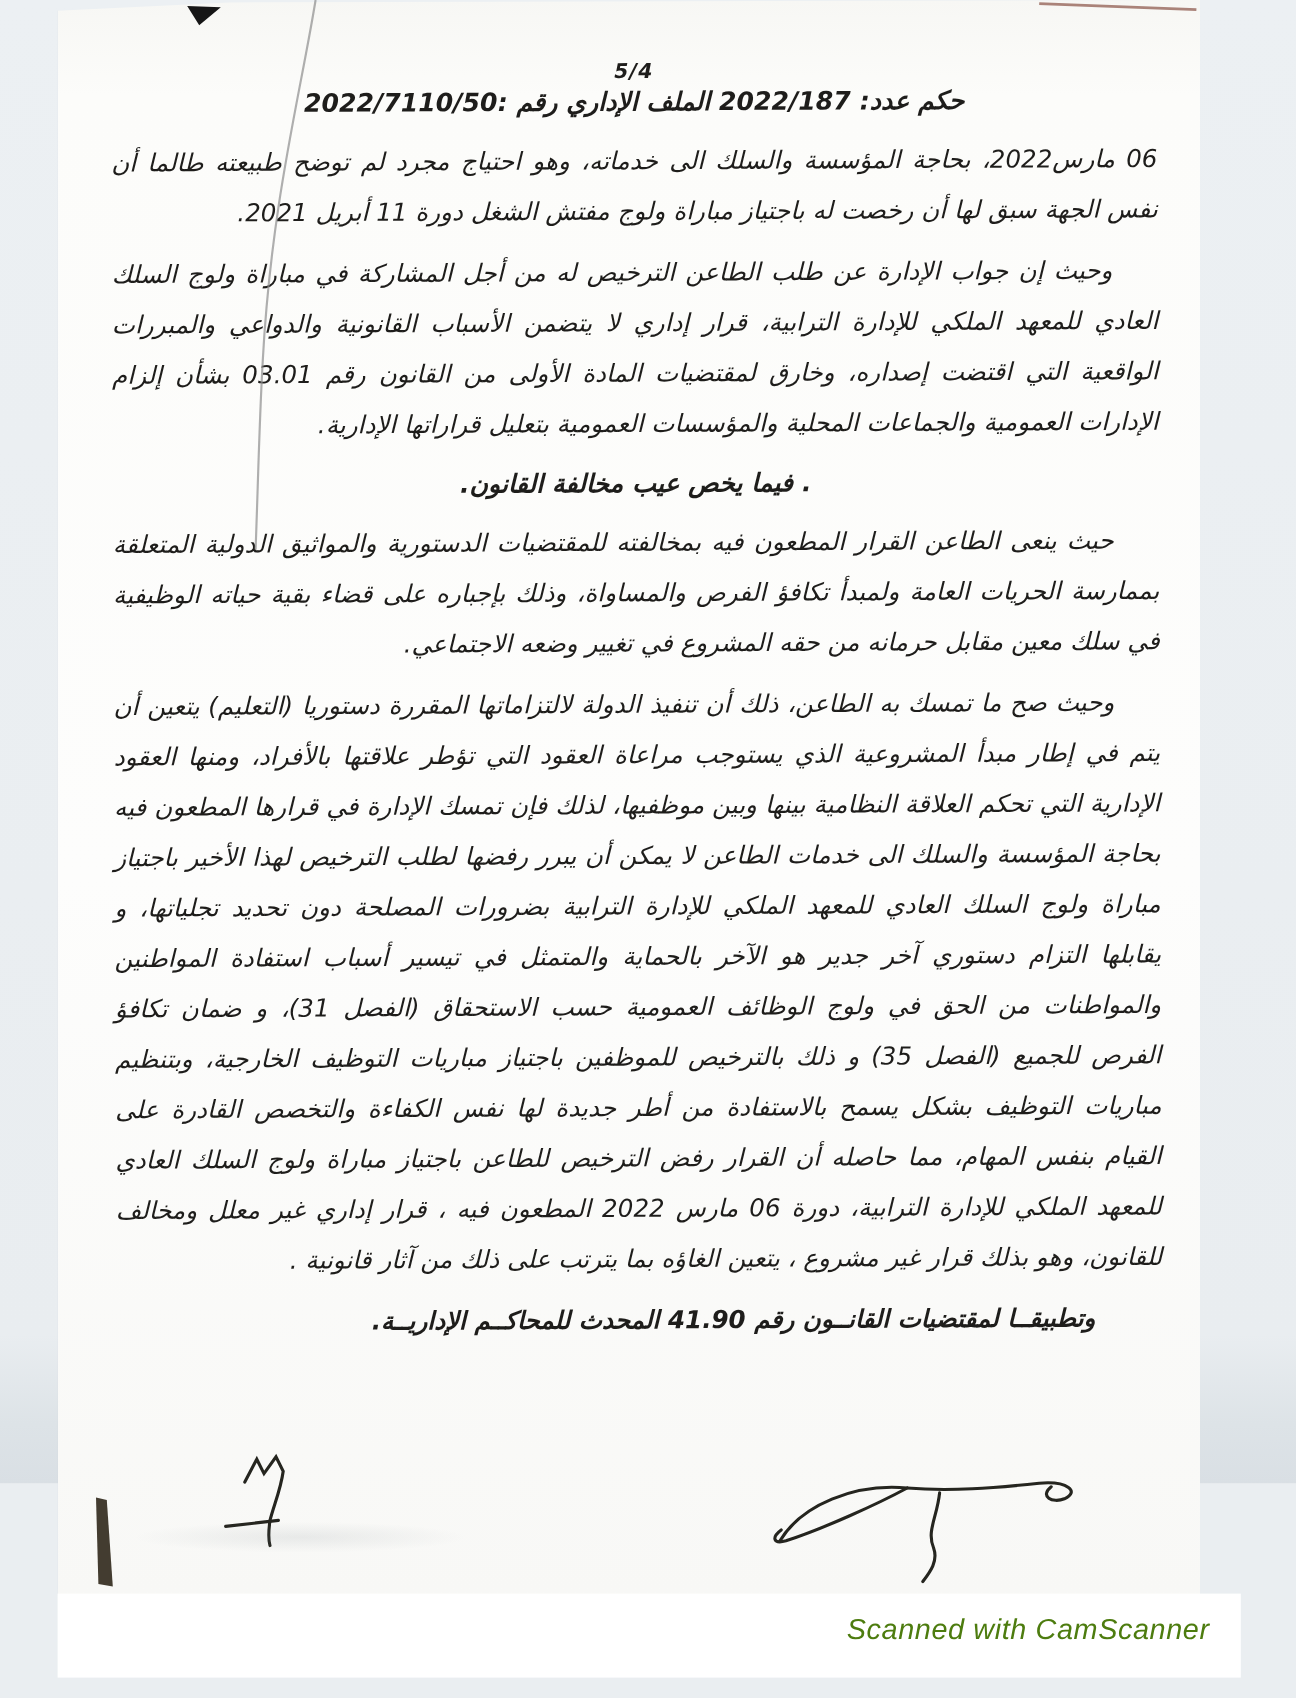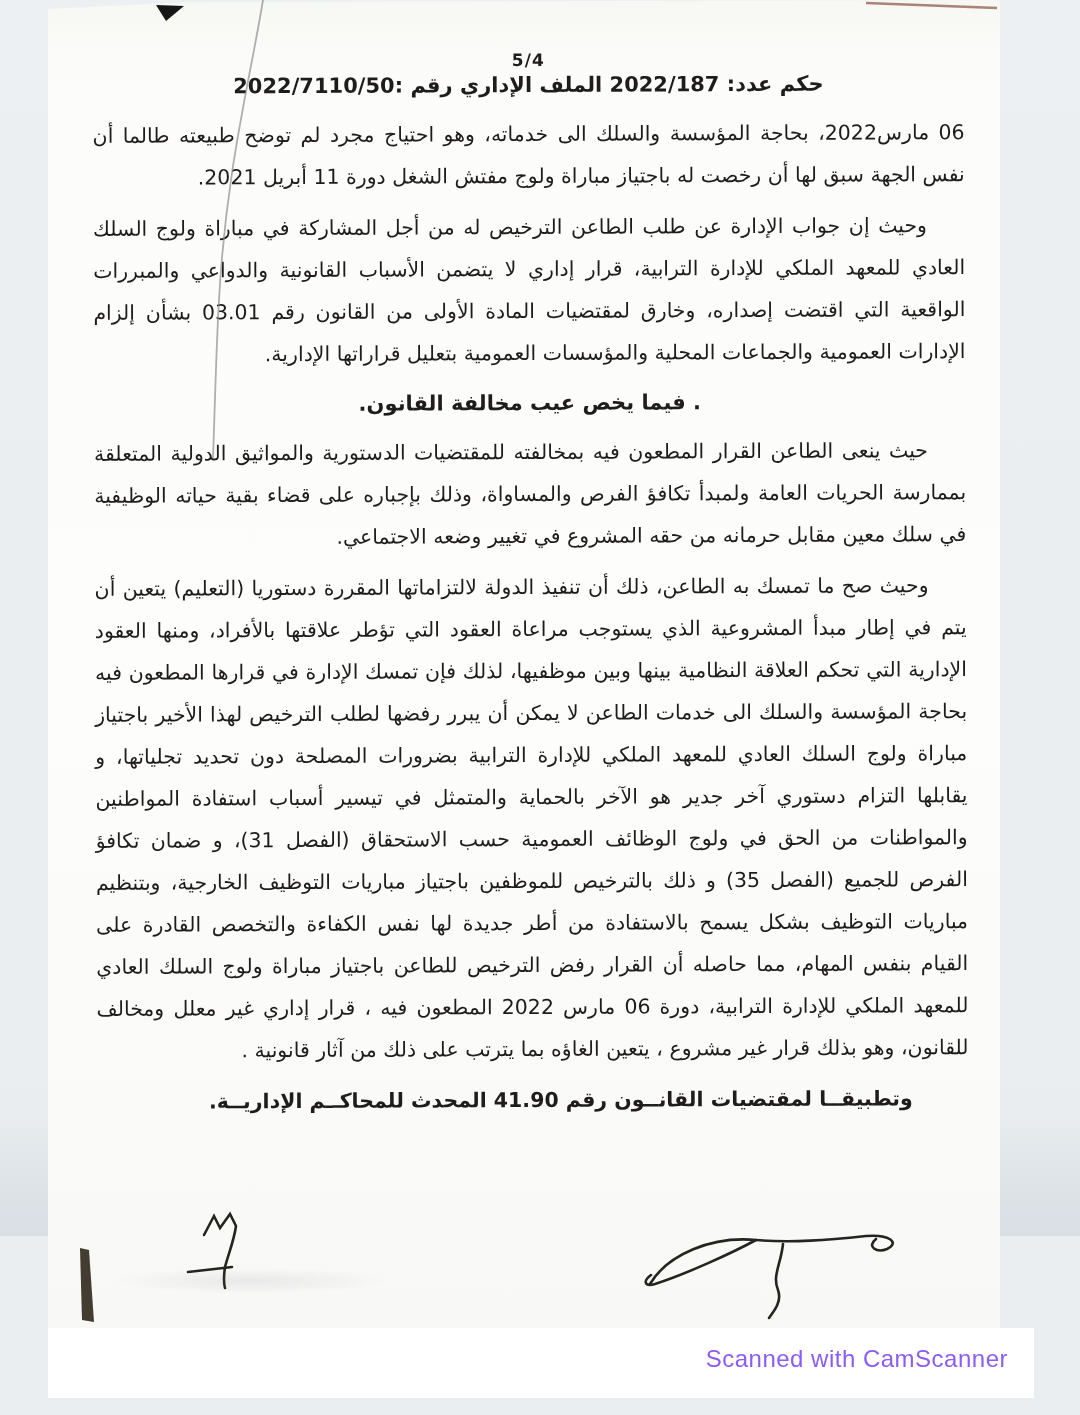--- a/index.html
+++ b/index.html
@@ -9,20 +9,21 @@
     height: 1415px;
     overflow: hidden;
     background: #eaeef1;
     font-family: "DejaVu Sans", sans-serif;
   }
   .scene {
     position: relative;
     width: 1080px;
     height: 1236px;
     background: linear-gradient(180deg, #ecf0f3 0%, #e9edf0 90%, #dde3e7 96%, #d9dfe4 100%);
+    font-style: italic;
   }
   
   .paper {
     position: absolute;
     left: 48px;
     top: 0;
     width: 952px;
     height: 1330px;
     background: linear-gradient(180deg, #f7f7f4 0%, #fcfcfa 6%, #fdfdfc 55%, #f8f8f6 100%);
     clip-path: polygon(0 9px, 15% 2px, 100% 0, 100% 100%, 0 100%);
@@ -36,21 +37,21 @@
     width: 986px;
     height: 70px;
     background: #ffffff;
   }
   .watermark {
     position: absolute;
     right: 26px;
     top: 17px;
     font-family: "Liberation Sans", sans-serif;
     font-size: 24px;
-    color: #8b5cf6;
+    color: #4d7c0f;
     letter-spacing: 0.5px;
   }
   
   .content {
     position: absolute;
     left: 48px;
     top: 0;
     width: 952px;
     box-sizing: border-box;
     padding: 50px 36px 0 44px;

